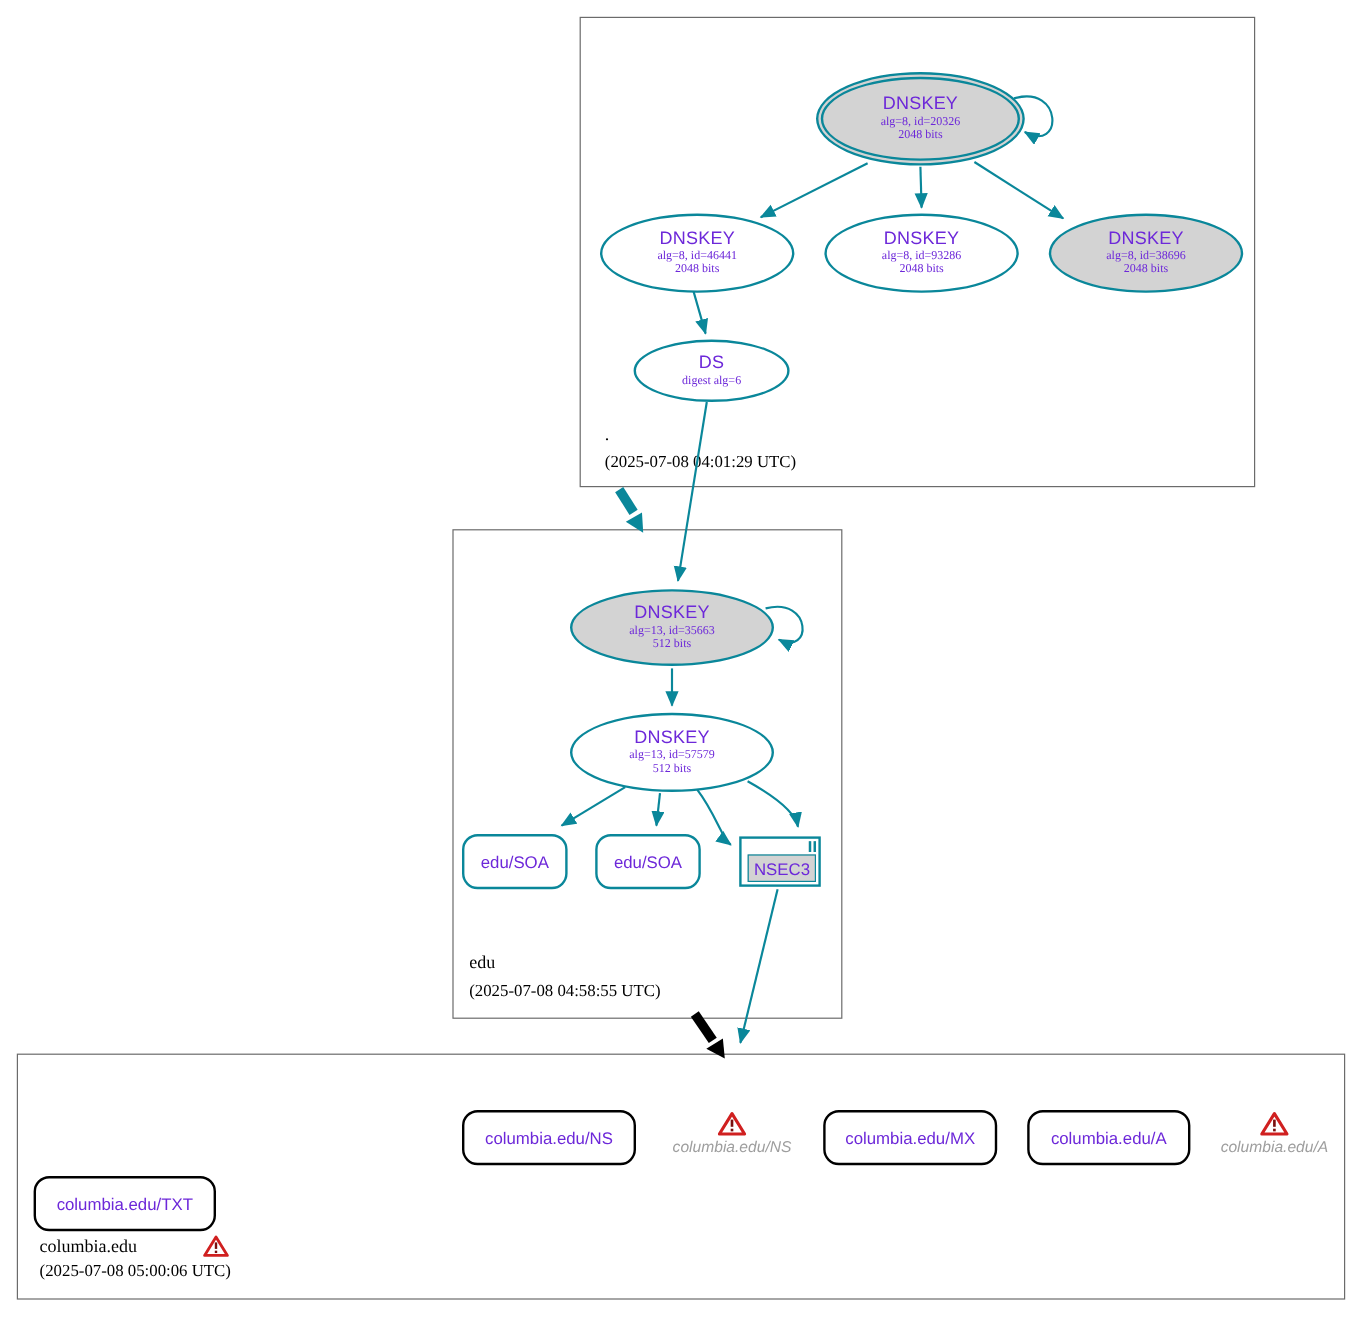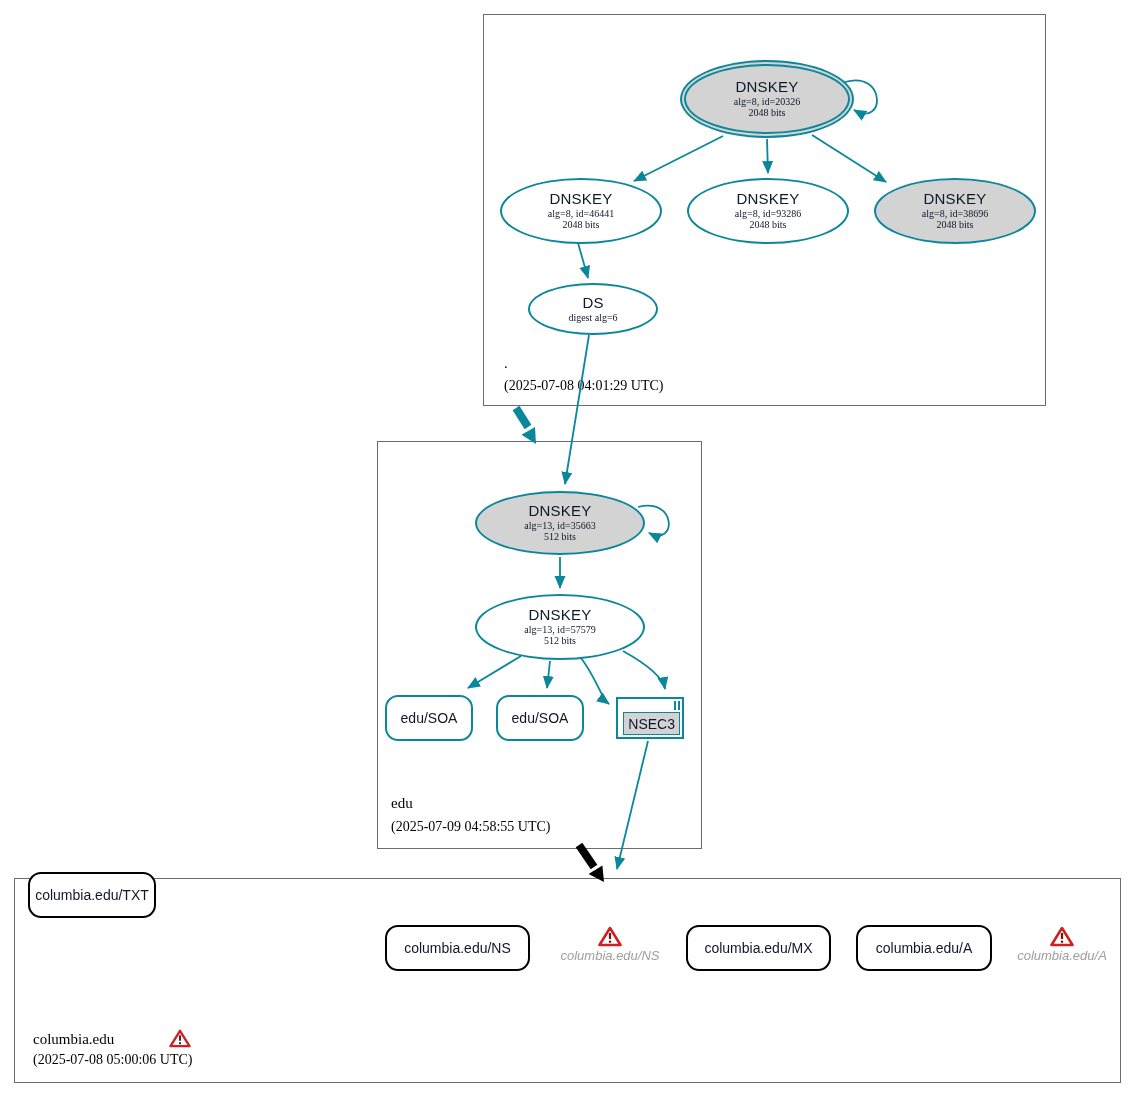--- a/index.html
+++ b/index.html
@@ -13,21 +13,21 @@
   }
   *{margin:0;padding:0;box-sizing:border-box;}
   body{background:#ffffff;font-family:"Liberation Sans",sans-serif;}
   .canvas{position:relative;width:1136px;height:1098px;background:#ffffff;overflow:hidden;}
 
   .zone-box{position:absolute;border:1px solid var(--boxborder);background:transparent;z-index:1;}
 
   .edges{position:absolute;left:0;top:0;width:1136px;height:1098px;z-index:3;pointer-events:none;}
   .edges path,.edges polygon{vector-effect:non-scaling-stroke;}
 
-  .node{position:absolute;z-index:4;display:flex;flex-direction:column;align-items:center;justify-content:center;text-align:center;color:#0f172a;}
+  .node{position:absolute;z-index:4;display:flex;flex-direction:column;align-items:center;justify-content:center;text-align:center;color:#6d28d9;}
   .ellipse{border:2.5px solid var(--teal);border-radius:50%;background:#fff;line-height:1.12;}
   .ellipse.gray{background:var(--fill);}
   .ellipse.sep::before{content:"";position:absolute;inset:2px;border:2.5px solid var(--teal);border-radius:50%;pointer-events:none;}
   .n-title{font-family:"Liberation Sans",sans-serif;font-size:15px;letter-spacing:.2px;}
   .n-detail{font-family:"Liberation Serif",serif;font-size:10px;}
 
   .rrset{border:2.5px solid var(--teal);border-radius:13px;background:#fff;font-size:14px;}
   .rrset.insecure{border-color:var(--insec);border-width:2px;}
 
   .nsec3{border:2.5px solid var(--teal);background:#fff;padding:2px;display:flex;flex-direction:column;gap:2px;align-items:flex-end;}
@@ -49,21 +49,21 @@
 <div class="canvas">
 
   <div class="zone-box" style="left:483px;top:14px;width:563px;height:392px;"></div>
   <div class="zone-box" style="left:377px;top:441px;width:325px;height:408px;"></div>
   <div class="zone-box" style="left:14px;top:878px;width:1107px;height:205px;"></div>
 
   <div class="zone-name" style="left:504px;top:355px;">.</div>
   <div class="zone-ts" style="left:504px;top:378px;">(2025-07-08 04:01:29 UTC)</div>
 
   <div class="zone-name" style="left:391px;top:795px;">edu</div>
-  <div class="zone-ts" style="left:391px;top:819px;">(2025-07-09 04:58:55 UTC)</div>
+  <div class="zone-ts" style="left:391px;top:819px;">(2025-07-08 04:58:55 UTC)</div>
 
   <div class="zone-name" style="left:33px;top:1031px;">columbia.edu</div>
   <span class="zone-warn" style="left:169px;top:1029px;">
     <svg class="warn-svg" width="22" height="19" viewBox="0 0 24 21">
       <path d="M12 2 L22.5 19 H1.5 Z" fill="#ffffff" stroke="var(--warn)" stroke-width="2.6" stroke-linejoin="round"></path>
       <rect x="10.9" y="7" width="2.2" height="6" fill="var(--warnmark)"></rect>
       <rect x="10.9" y="14.6" width="2.2" height="2.2" fill="var(--warnmark)"></rect>
     </svg>
   </span>
   <div class="zone-ts" style="left:33px;top:1052px;">(2025-07-08 05:00:06 UTC)</div>
@@ -141,21 +141,21 @@
     <span>edu/SOA</span>
   </div>
   <div class="node nsec3" style="left:616px;top:697px;width:68px;height:42px;">
     <div class="cells">
       <div class="cell"></div>
       <div class="cell"></div>
     </div>
     <div class="body">NSEC3</div>
   </div>
 
-  <div class="node rrset insecure" style="left:28px;top:872px;width:128px;height:46px;">
+  <div class="node rrset insecure" style="left:28px;top:980px;width:152px;height:46px;">
     <span>columbia.edu/TXT</span>
   </div>
   <div class="node rrset insecure" style="left:385px;top:925px;width:145px;height:46px;">
     <span>columbia.edu/NS</span>
   </div>
 
   <div class="ghost" style="left:545px;top:926px;width:130px;">
     <svg class="warn-svg" width="24" height="21" viewBox="0 0 24 21">
       <path d="M12 2 L22.5 19 H1.5 Z" fill="#ffffff" stroke="var(--warn)" stroke-width="2.6" stroke-linejoin="round"></path>
       <rect x="10.9" y="7" width="2.2" height="6" fill="var(--warnmark)"></rect>

